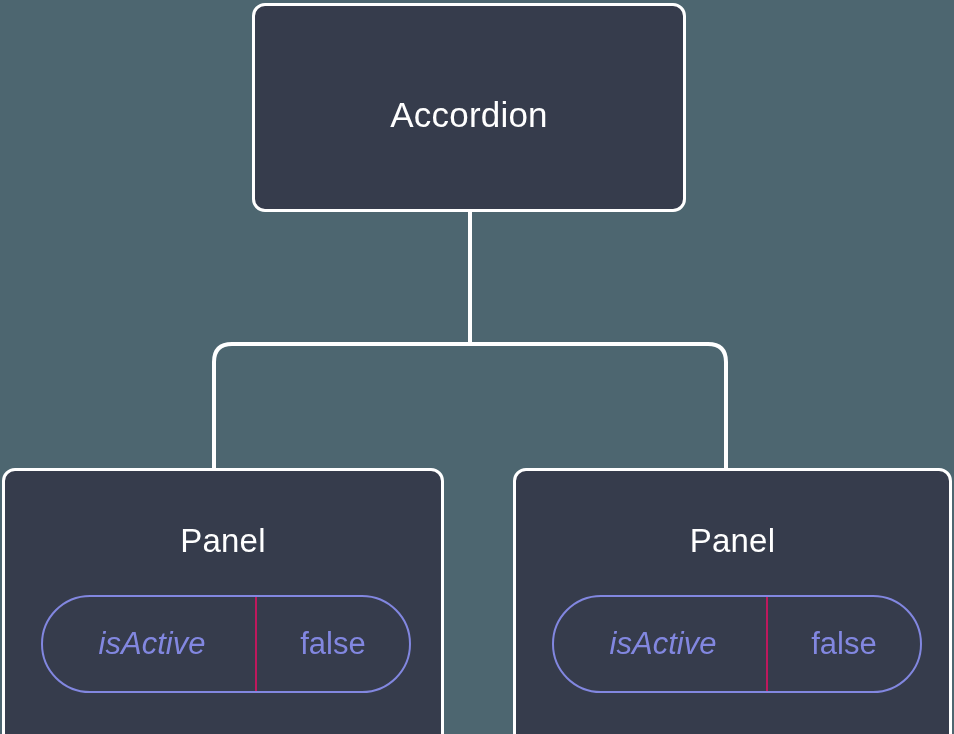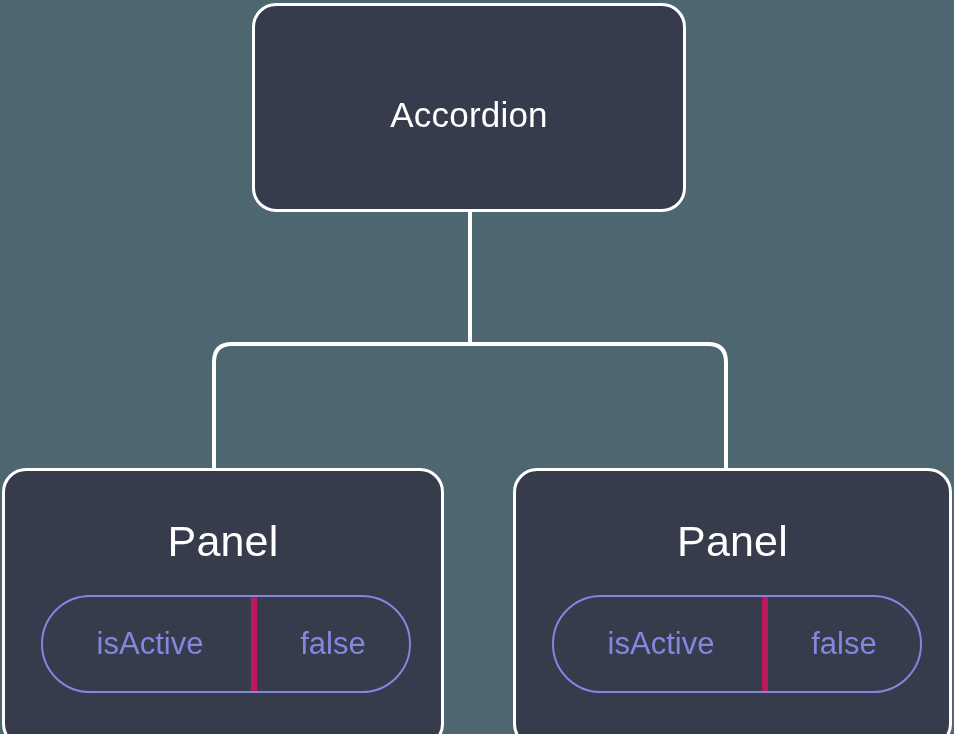--- a/index.html
+++ b/index.html
@@ -29,21 +29,21 @@
     width: 954px;
     height: 734px;
     pointer-events: none;
   }
 
   
   .node {
     position: absolute;
     background: #363c4c;
     border: 3px solid #ffffff;
-    border-radius: 24px;
+    border-radius: 13px;
     box-sizing: border-box;
   }
 
   .node-title {
     position: absolute;
     left: 0;
     right: 0;
     text-align: center;
     color: #ffffff;
     font-weight: 400;
@@ -72,21 +72,21 @@
   #node-panel-0 {
     left: 2px;
     width: 442px;
   }
   #node-panel-1 {
     left: 513px;
     width: 439px;
   }
   .node-panel .node-title {
     top: 517px;
-    font-size: 43px;
+    font-size: 33px;
     line-height: 40px;
   }
   #node-panel-0 .node-title { top: 0; margin-top: 50px; }
   #node-panel-1 .node-title { top: 0; margin-top: 50px; }
 
   
   .prop-pill {
     position: absolute;
     display: flex;
     align-items: stretch;
@@ -113,22 +113,23 @@
     align-items: center;
     justify-content: center;
     color: #8287e0;
     font-size: 31px;
     line-height: 36px;
     white-space: nowrap;
     box-sizing: border-box;
   }
   .prop-key {
     flex: 0 0 214px;
-    border-right: 6px solid #be185d;
+    border-right: 2px solid #be185d;
     padding-left: 6px;
+    font-style: italic;
   }
   .prop-value {
     flex: 1 1 auto;
     text-align: center;
   }
 </style>
 </head>
 <body>
 
 <div id="canvas">

